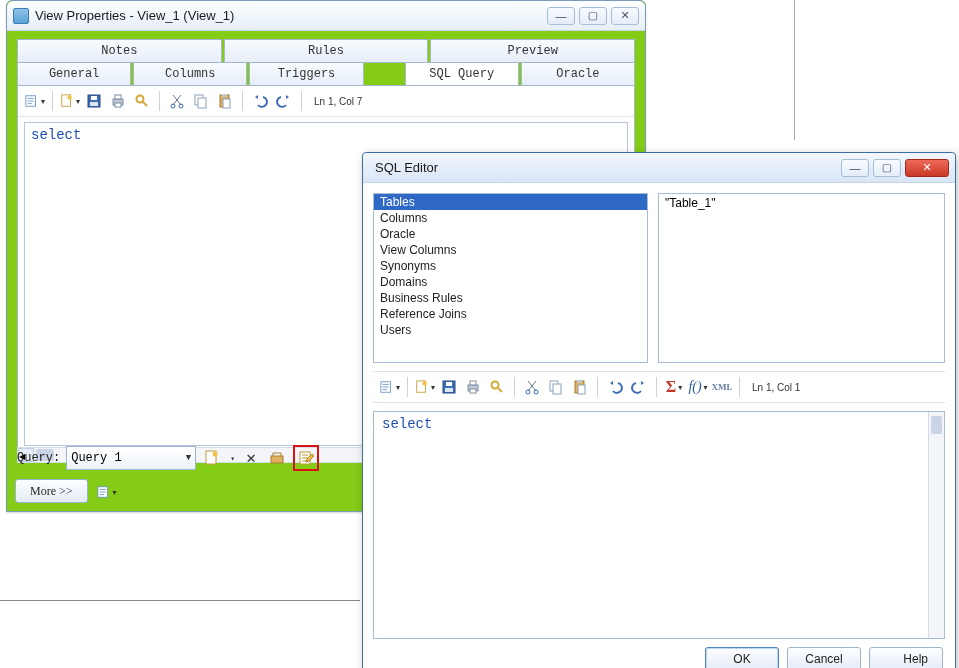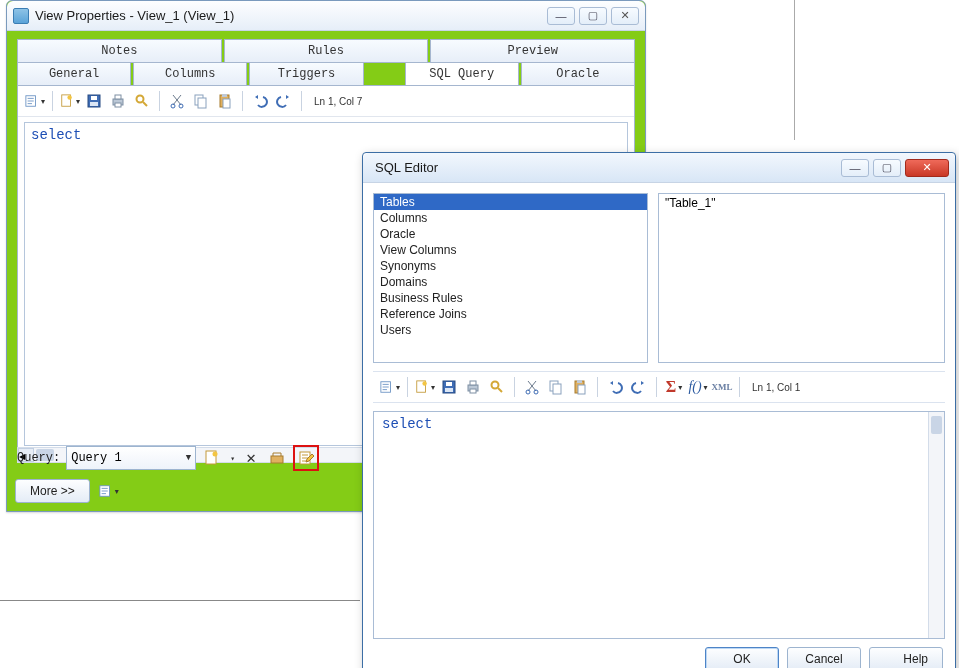--- a/index.html
+++ b/index.html
@@ -37,21 +37,21 @@
   .sql-area .kw { color:#1e4fb5; }
 
   .query-row { position:absolute; left:10px; bottom:38px; display:flex; align-items:center; gap:6px;font-family:Liberation Mono, monospace; }
   .query-row label { color:#222; }
   .combo { width:130px; height:24px; border:1px solid #9db4cf; background:linear-gradient(#fff,#eef3fa); display:flex; align-items:center; padding:0 4px; justify-content:space-between; }
   .combo .arrow { font-size:9px; color:#333;}
   .qr-btns { display:flex; align-items:center; gap:6px; }
   .qr-ibtn { width:20px; height:20px; display:flex; align-items:center; justify-content:center; }
   .redbox { border:2px solid #d11; padding:1px; }
 
-  .bottom-bar { position:absolute; left:8px; right:8px; bottom:8px; display:flex; align-items:center; gap:8px; }
+  .bottom-bar { position:absolute; left:8px; right:8px; bottom:8px; display:flex; align-items:flex-end; gap:8px;font-family:Liberation Serif, serif; }
   .btn { height:24px; border:1px solid #9db4cf; background:linear-gradient(#fdfeff,#e4ecf6); padding:0 14px; border-radius:3px; display:flex; align-items:center; font-size:12px; color:#222;}
   .spacer { flex:1; }
 
   
   .win-sqle { position:absolute; left:362px; top:152px; width:594px; height:532px; background:#fff; border:1px solid #3c6ea5; border-radius:4px; box-shadow:2px 3px 10px rgba(0,0,0,0.25); z-index:10; display:flex; flex-direction:column;}
   .win-sqle .titlebar { background:linear-gradient(#f2f7fd,#d8e6f6); }
   .win-sqle .win-btn.close2 { background:linear-gradient(#ef6a5a,#c93826); border-color:#a12a1c; color:#fff; width:44px;}
   .win-sqle .win-btn { width:28px; }
   .se-body { padding:10px; flex:1; display:flex; flex-direction:column; gap:8px; }
   .se-top { display:flex; gap:10px; height:170px; }

